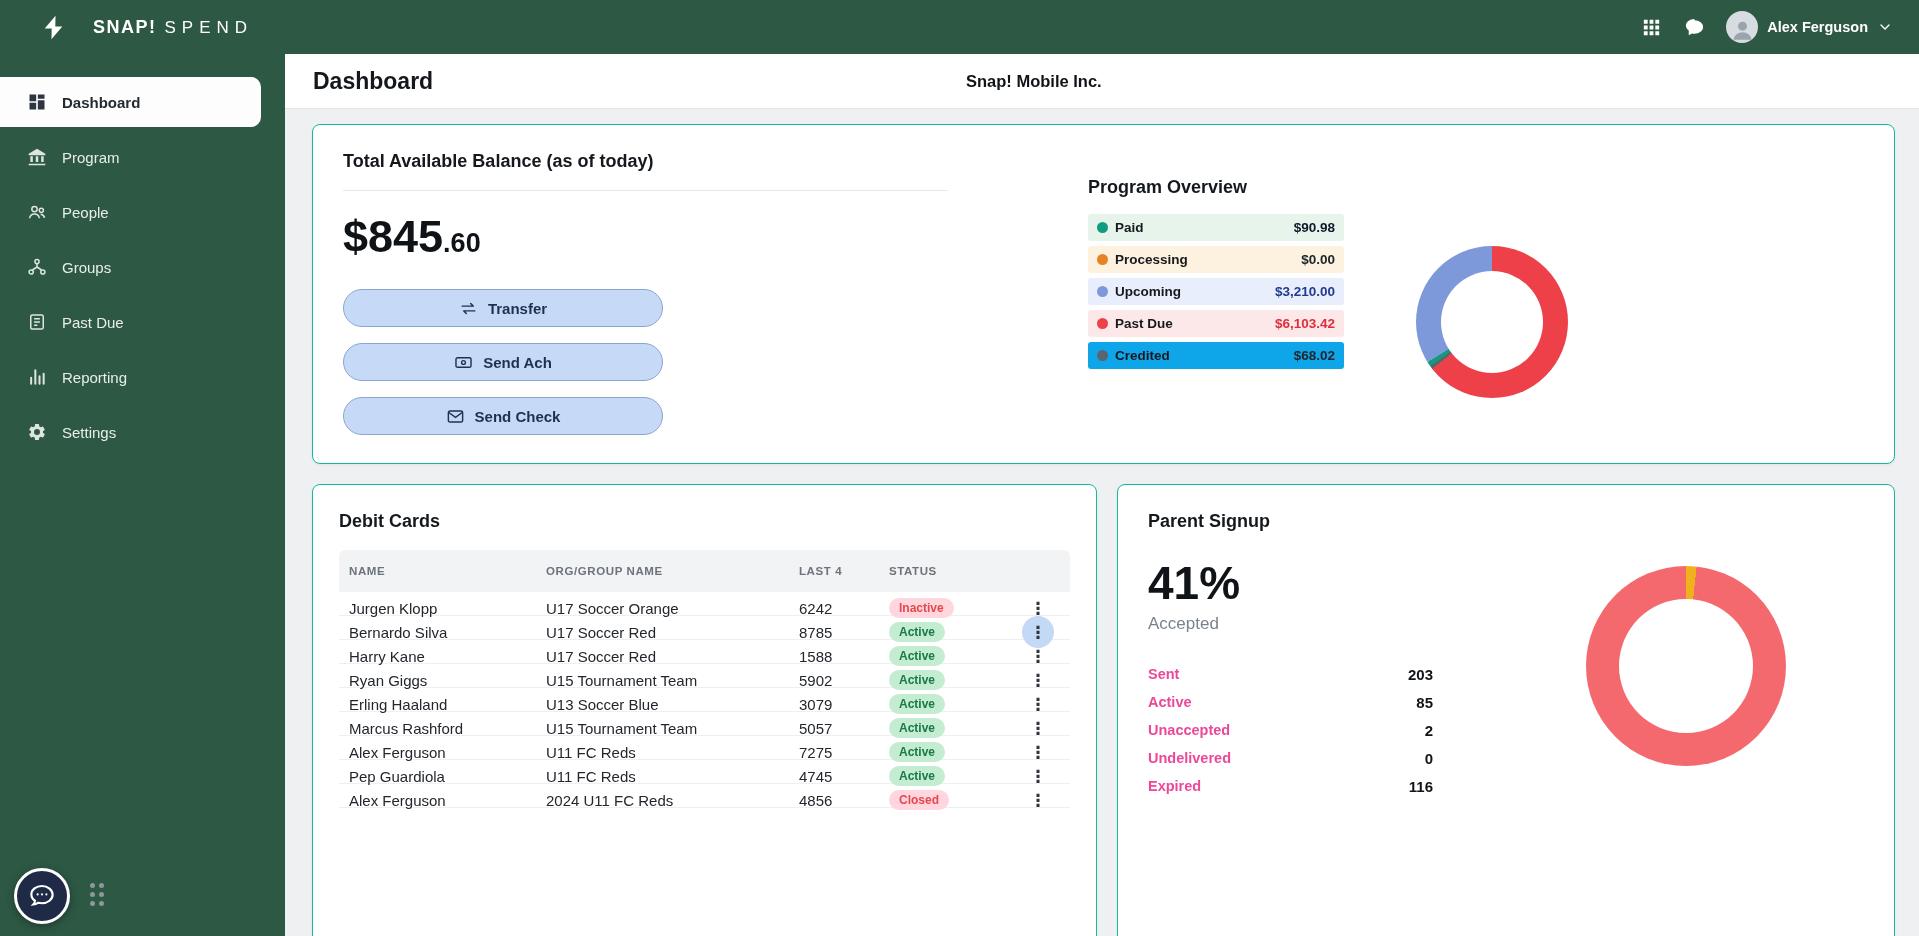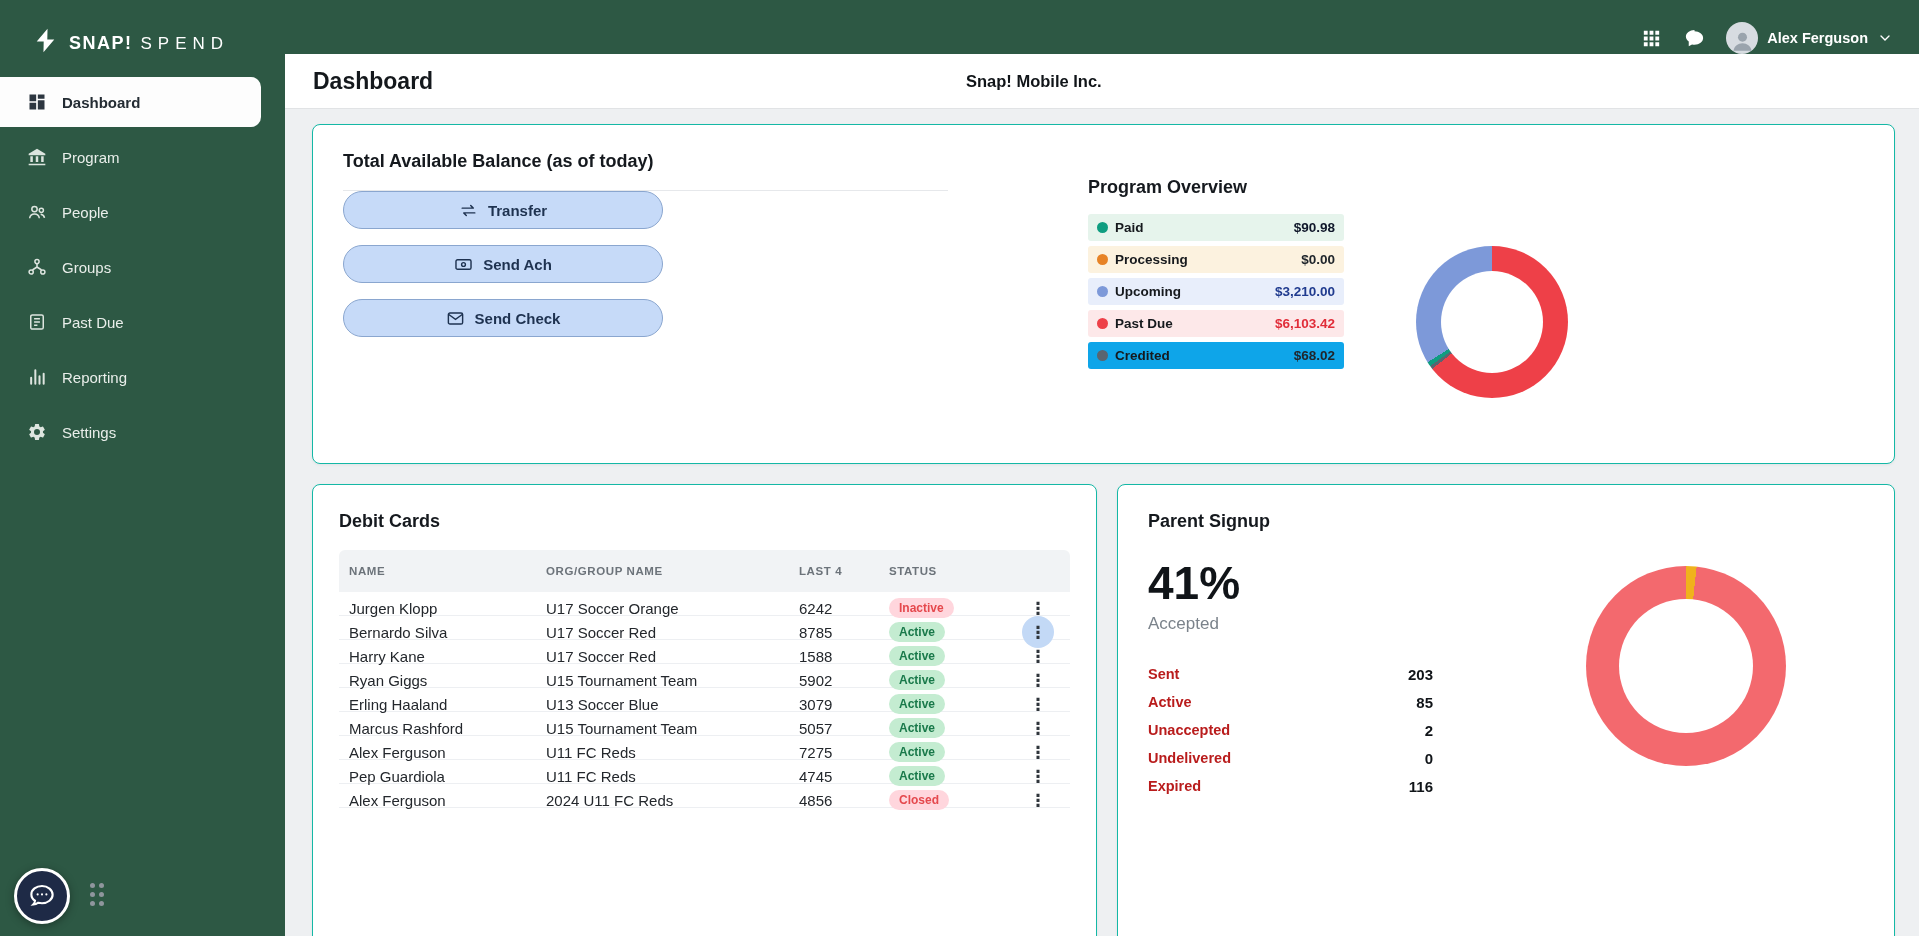--- a/index.html
+++ b/index.html
@@ -1,20 +1,20 @@
 <!DOCTYPE html>
 <html><head>
 <meta charset="utf-8">
 <style>
   *{margin:0;padding:0;box-sizing:border-box}
   body{font-family:"Liberation Sans","DejaVu Sans",sans-serif;background:#e9ebee;color:#1f2429}
   .app{position:relative;width:1919px;height:936px;overflow:hidden;display:flex;flex-direction:column;background:#eef0f2}
 
   
-  .topbar{flex:0 0 54px;background:#2d5844;display:flex;align-items:flex-end;padding:0 26px 0 32px;gap:10px}
+  .topbar{flex:0 0 54px;background:#2d5844;display:flex;align-items:center;padding:0 26px 0 40px;gap:26px}
   .logo{width:27px;height:27px;display:flex}
   .logo svg{width:100%;height:100%}
   .brand{display:flex;align-items:baseline;color:#fff}
   .brand .pri{font-size:18px;font-weight:800;letter-spacing:1.5px}
   .brand .sec{font-size:17px;font-weight:500;letter-spacing:6px;margin-left:8px}
   .topbar-right{margin-left:auto;display:flex;align-items:center;gap:20px}
   .tb-icon{width:23px;height:23px;color:#fff;cursor:pointer;display:flex}
   .tb-icon svg{width:100%;height:100%}
   .user{display:flex;align-items:center;gap:9px;cursor:pointer}
   .avatar{width:32px;height:32px;border-radius:50%;background:#d7dce1;overflow:hidden;display:flex;align-items:flex-end;justify-content:center}
@@ -83,21 +83,21 @@
   .menu-cell{display:flex;justify-content:center}
   .kebab{width:32px;height:32px;border-radius:50%;border:none;background:transparent;font-size:17px;font-weight:700;color:#2f353b;cursor:pointer;display:flex;align-items:center;justify-content:center;font-family:inherit}
   .kebab.highlight{background:#c3d9f6}
 
   
   .parent-body{display:flex;margin-top:10px}
   .parent-left{width:285px}
   .big-pct{font-size:46px;font-weight:700;color:#101418;margin-top:14px}
   .accepted{font-size:17px;color:#7b838b;margin:4px 0 26px}
   .stat-row{display:flex;align-items:center;height:28px;font-size:14.5px}
-  .stat-label{color:#b91c1c;font-weight:600}
+  .stat-label{color:#ec4899;font-weight:600}
   .stat-value{margin-left:auto;font-weight:700;color:#101418;font-size:15px}
   .donut-parent{width:200px;height:200px;margin:24px 78px 0 auto;flex:0 0 200px}
   .donut-parent::after{inset:33px}
 
   
   .chat-widget{position:absolute;left:14px;bottom:12px;width:56px;height:56px;border-radius:50%;background:#1e2a46;border:3px solid #fff;box-shadow:0 2px 8px rgba(0,0,0,.35);display:flex;align-items:center;justify-content:center;cursor:pointer}
   .chat-widget svg{width:30px;height:30px}
   .drag-dots{position:absolute;left:90px;bottom:30px;display:grid;grid-template-columns:repeat(2,5px);gap:4px;cursor:grab}
   .drag-dots span{width:5px;height:5px;border-radius:50%;background:#8f969d}
 </style>
@@ -218,20 +218,24 @@
         <h1 class="page-title">Dashboard</h1>
         <div class="company">Snap! Mobile Inc.</div>
       </div>
 
       <div class="content">
 
         <section class="card balance-card">
           <div class="balance-left">
             <h2 class="card-title">Total Available Balance (as of today)</h2>
             <hr class="divider">
+            <div class="amount">
+              <span class="whole">$845</span>
+                <span class="cents">.60</span>
+            </div>
             <div class="actions">
                 <button class="pill-btn">
                   <span class="btn-icon">
                     <svg viewBox="0 0 24 24" fill="none" stroke="currentColor" stroke-width="1.8" stroke-linecap="round" stroke-linejoin="round">
                       <path d="M4 9h14l-3.2-3.2M20 15H6l3.2 3.2"></path>
                     </svg>
                   </span>
                   <span>Transfer</span>
                 </button>
                 <button class="pill-btn">

